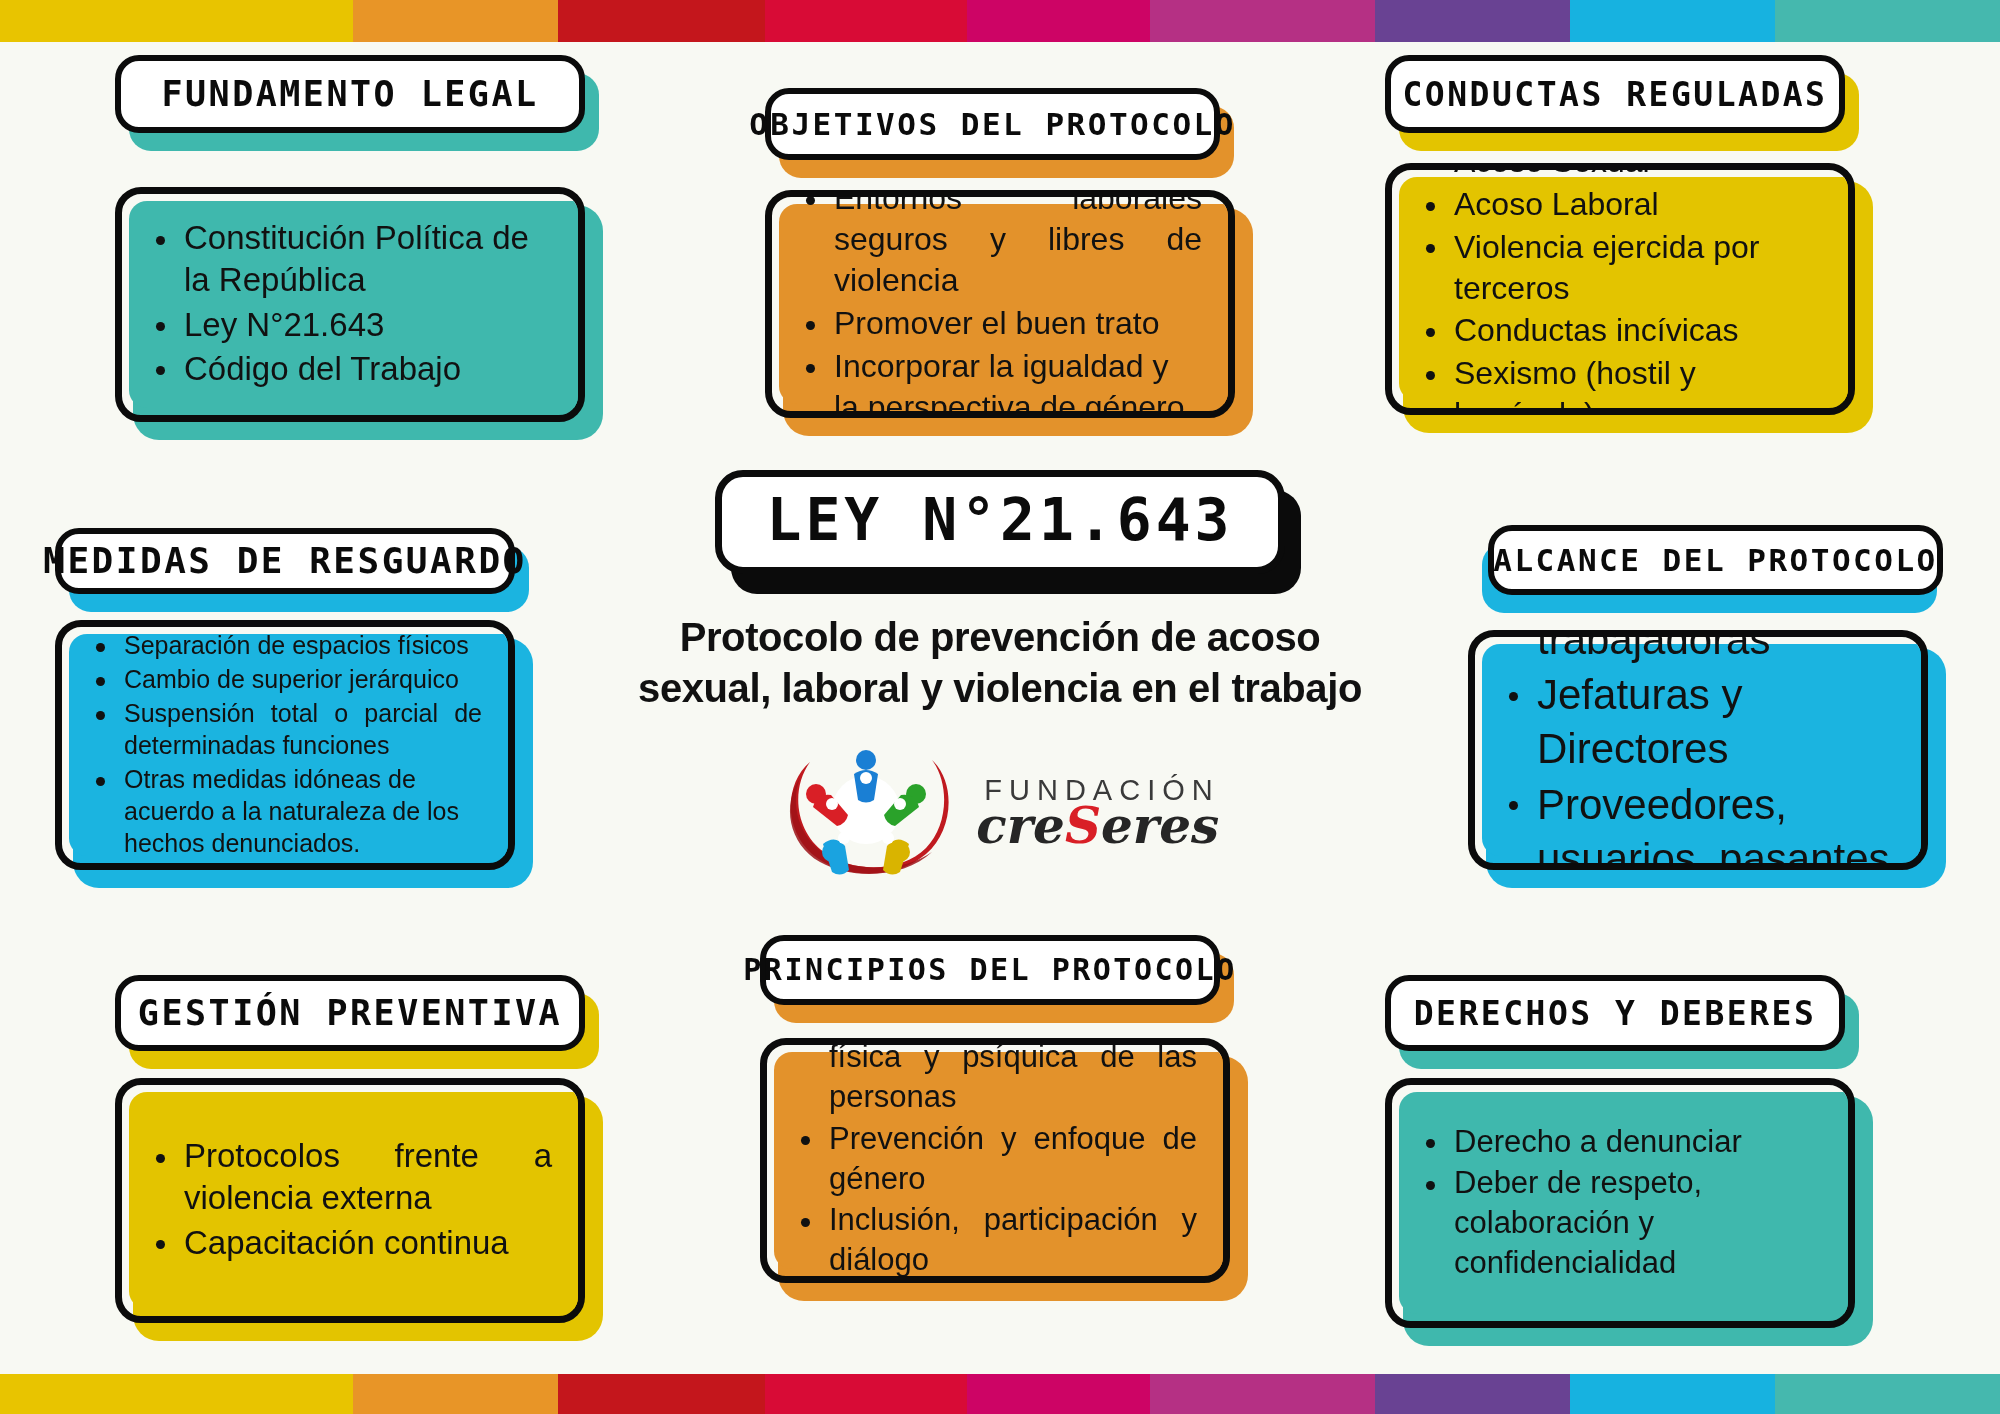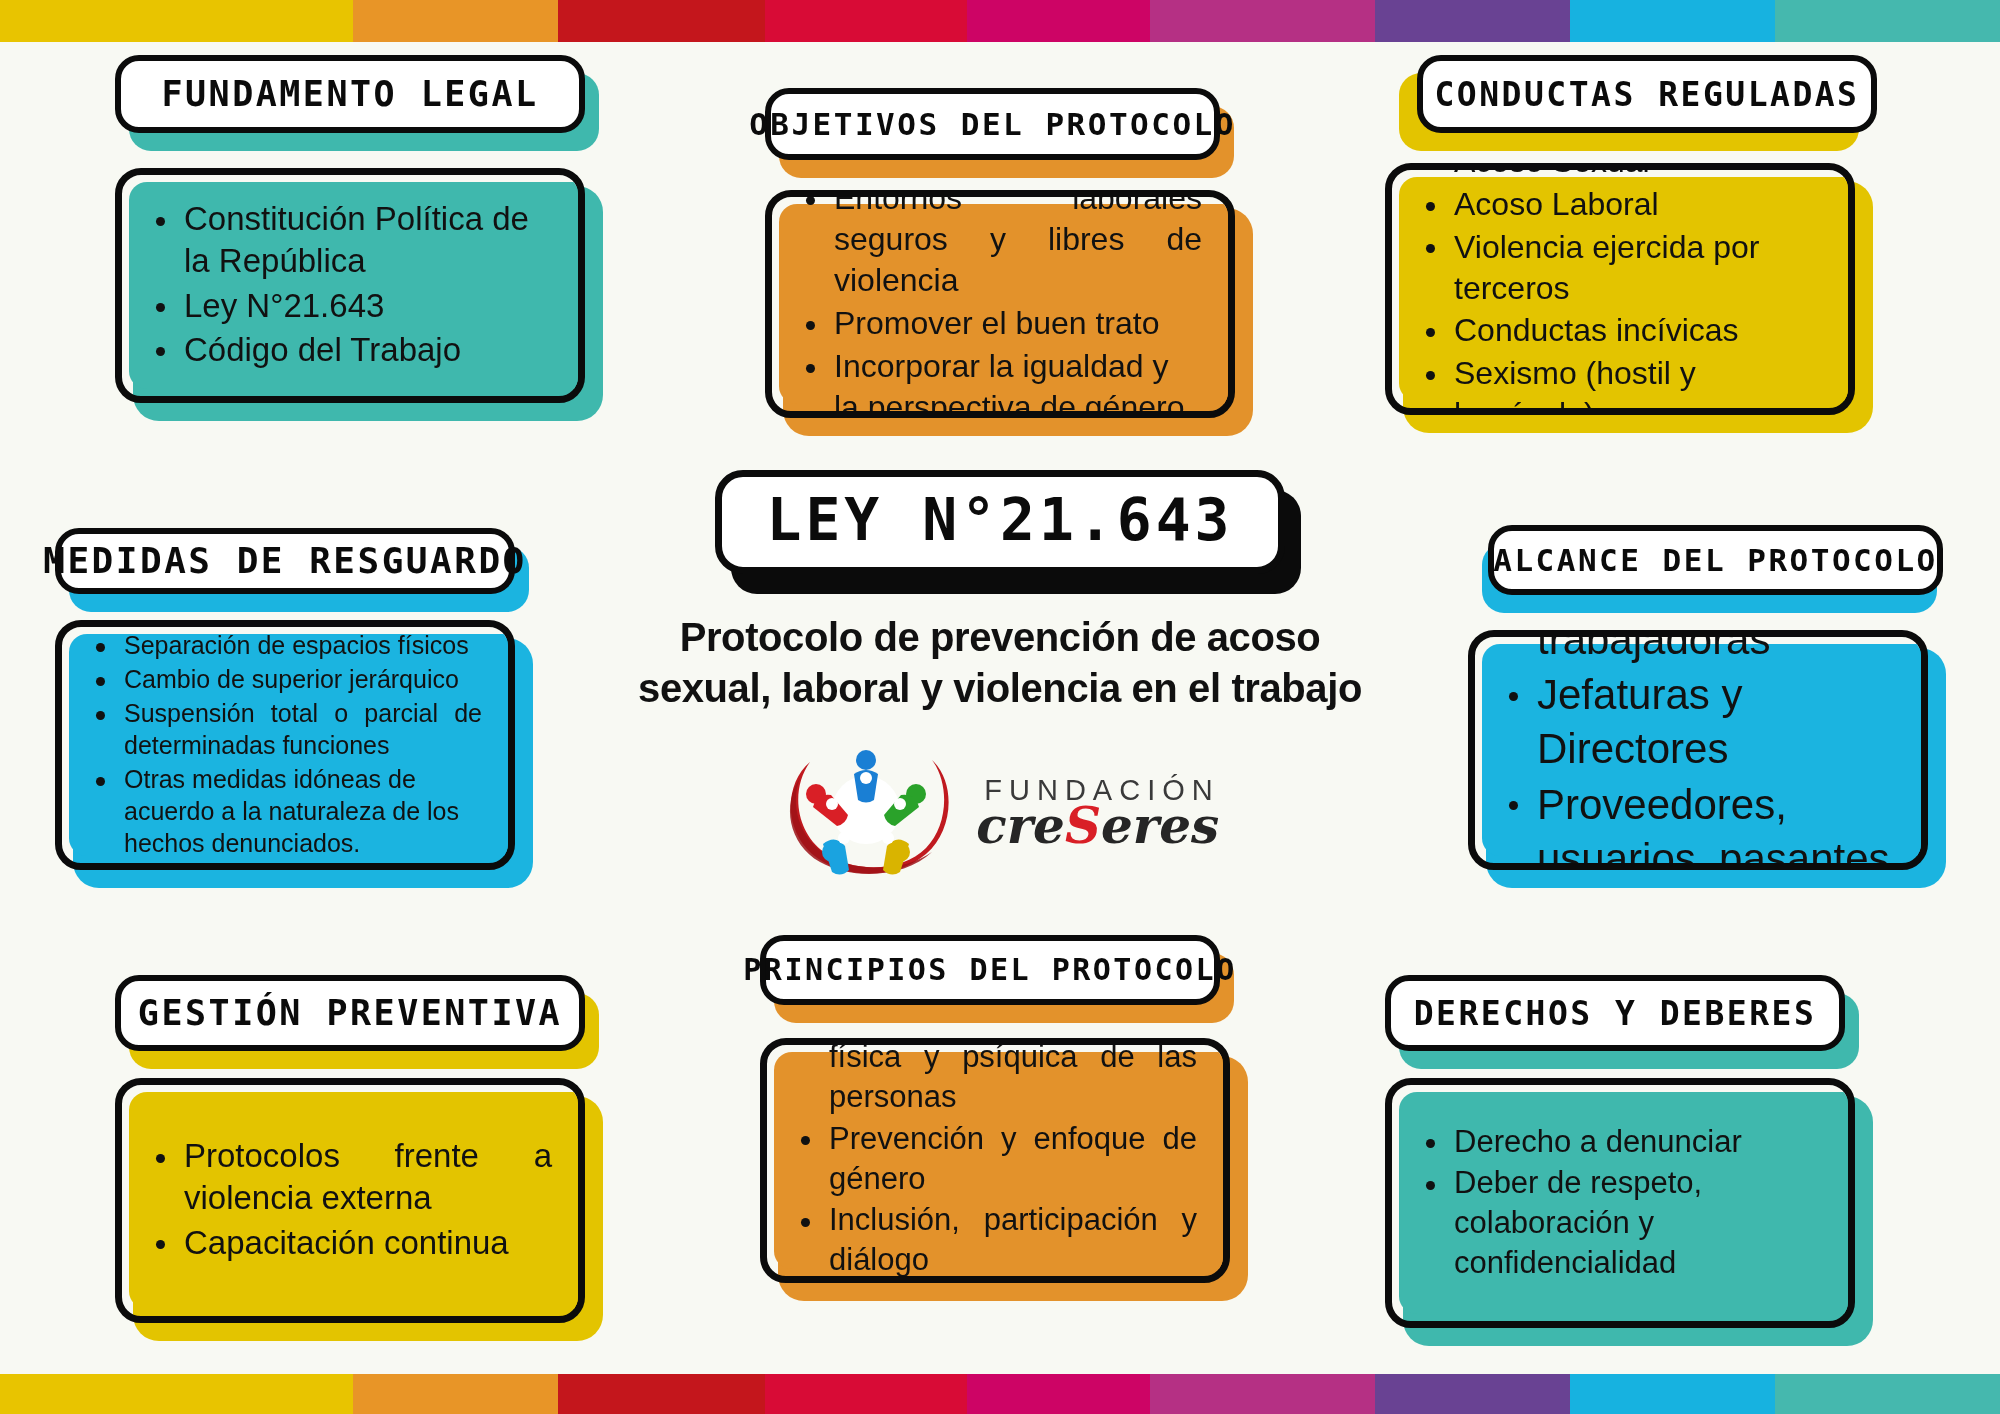--- a/index.html
+++ b/index.html
@@ -159,21 +159,21 @@
         <div class="pill-wrap" style="width:100%;height:100%;">
           <div class="pill-shadow" style="background:#3fb8ad;"></div>
           <div class="pill" style="width:100%;height:100%;">
             <div class="pill-text" style="font-size:35px;">FUNDAMENTO LEGAL</div>
           </div>
         </div>
       </div>
       <div class="block" style="left: 115px; top: 168px; width: 470px; height: 235px;">
         <div class="body-wrap" style="width: 100%; height: 100%;">
           <div class="body-shadow" style="background: rgb(63, 184, 173);"></div>
-          <div class="body-box" style="width: 100%; height: 100%;">
+          <div class="body-box" style="width: 100%; height: 100%; margin-top: 19px;">
             <div class="body-fill" style="background: rgb(63, 184, 173);"></div>
             <ul class="items" style="font-size: 33px; line-height: 1.28;">
               <li>Constitución Política de la República</li>
               <li>Ley N°21.643</li>
               <li>Código del Trabajo</li>
             </ul>
           </div>
         </div>
       </div>
       <div class="block" style="left: 765px; top: 88px; width: 455px; height: 72px;">
@@ -193,21 +193,21 @@
               <li>Entornos laborales seguros y libres de violencia</li>
               <li>Promover el buen trato</li>
               <li>Incorporar la igualdad y la perspectiva de género</li>
             </ul>
           </div>
         </div>
       </div>
       <div class="block" style="left: 1385px; top: 55px; width: 460px; height: 78px;">
         <div class="pill-wrap" style="width:100%;height:100%;">
           <div class="pill-shadow" style="background:#e3c400;"></div>
-          <div class="pill" style="width:100%;height:100%;margin-left:32px;">
+          <div class="pill" style="width:100%;height:100%;">
             <div class="pill-text" style="font-size:33px;">CONDUCTAS REGULADAS</div>
           </div>
         </div>
       </div>
       <div class="block" style="left: 1385px; top: 163px; width: 470px; height: 252px;">
         <div class="body-wrap" style="width: 100%; height: 100%;">
           <div class="body-shadow" style="background: rgb(227, 196, 0);"></div>
           <div class="body-box" style="width: 100%; height: 100%;">
             <div class="body-fill" style="background: rgb(227, 196, 0);"></div>
             <ul class="items" style="font-size: 32px; line-height: 1.28;">

